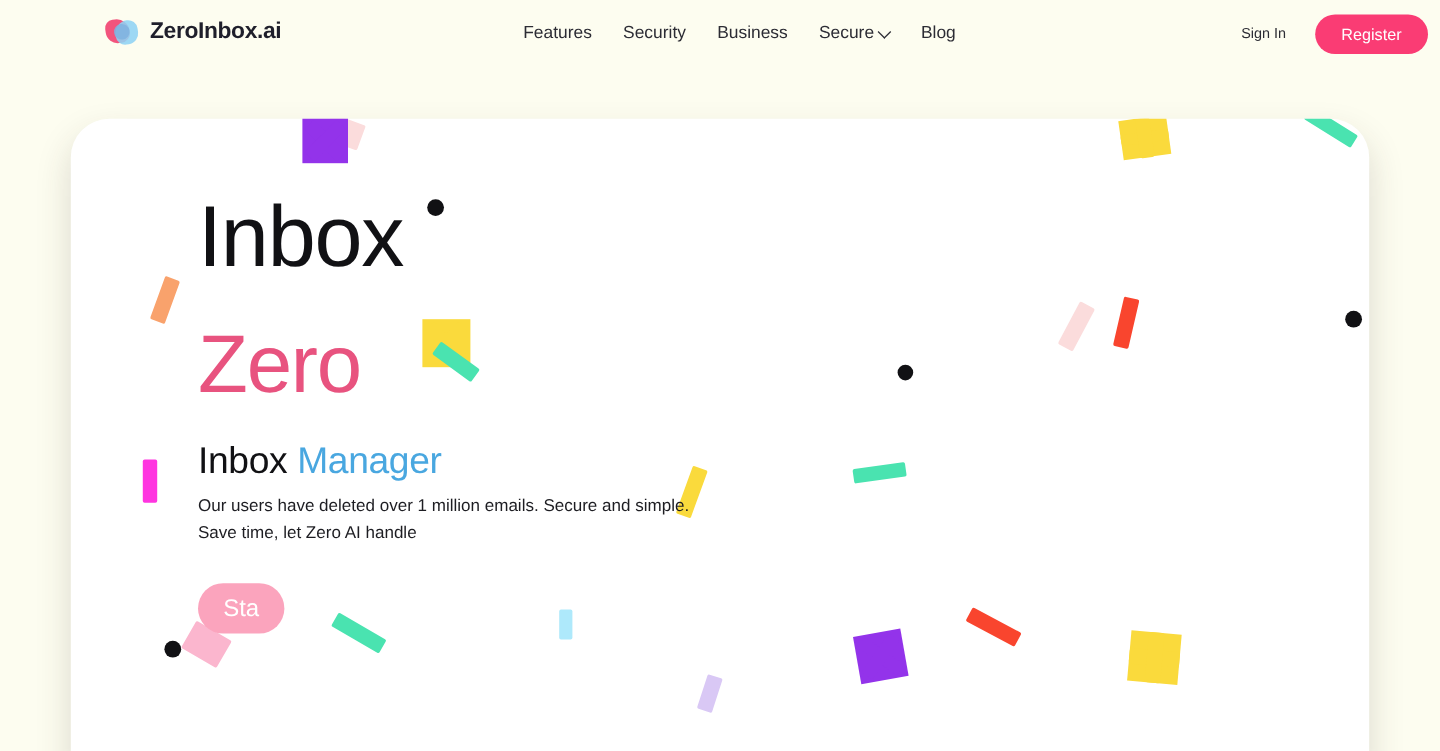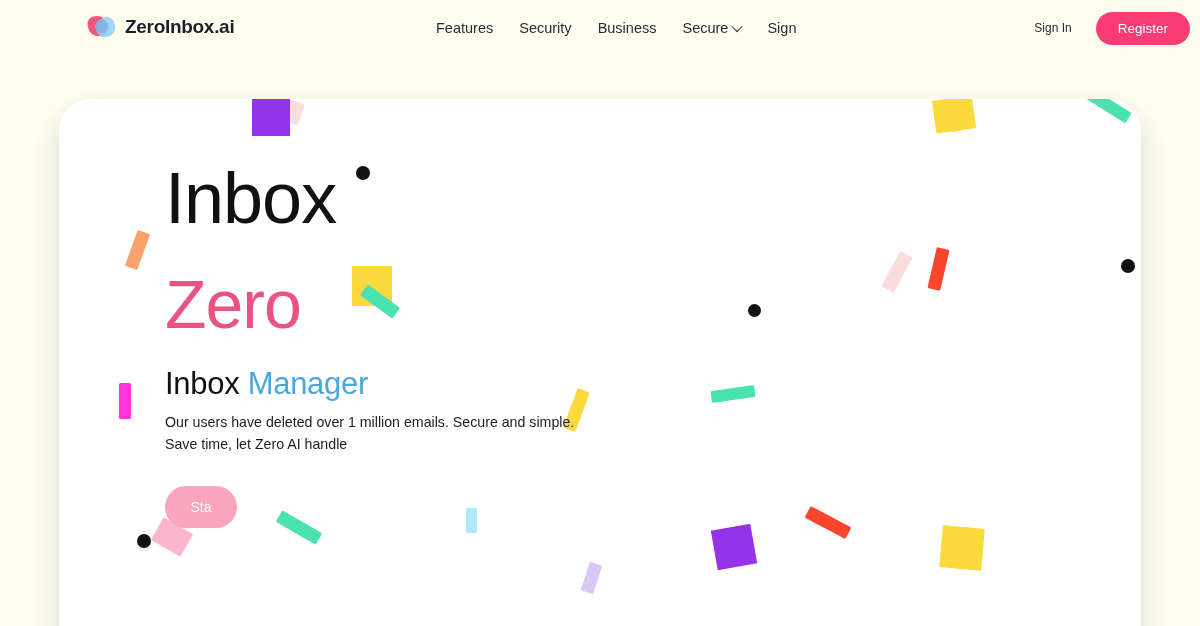--- a/index.html
+++ b/index.html
@@ -87,21 +87,21 @@
     margin-top:22px; letter-spacing:-.3px; white-space:nowrap;
   }
   .h-sub .accent { color:#49a7e0; }
   .h-para {
     font-size:14.2px; line-height:22px; color:#1d1d22;
     margin-top:8px; max-width:420px;
   }
   .cta {
     margin-top:31px; width:72px; height:42px; border-radius:21px;
     background:#fba4bd; color:#fff; border:none; font-family:inherit;
-    font-size:14px; cursor:pointer; overflow:hidden;
+    font-size:20px; cursor:pointer; overflow:hidden;
     display:flex; align-items:center; justify-content:center;
   }
 
   
   .confetti { position:absolute; left:0; top:0; width:100%; height:100%;
               pointer-events:none; }
   .cf { position:absolute; }
   .cf.bar   { border-radius:1.5px; }
   .cf.dot   { border-radius:50%; }
   .cf.cross, .cf.plus { }
@@ -137,21 +137,21 @@
       <span>Security</span>
     </span>
     <span class="nav-item">
       <span>Business</span>
     </span>
     <span class="nav-item">
       <span>Secure</span>
       <i class="chev"></i>
     </span>
     <span class="nav-item">
-      <span>Sign</span>
+      <span>Blog</span>
     </span>
   </nav>
 
   <div class="actions">
     <span class="signin">Sign In</span>
     <button class="register">Register</button>
   </div>
 </div>
 
 <div class="card">

